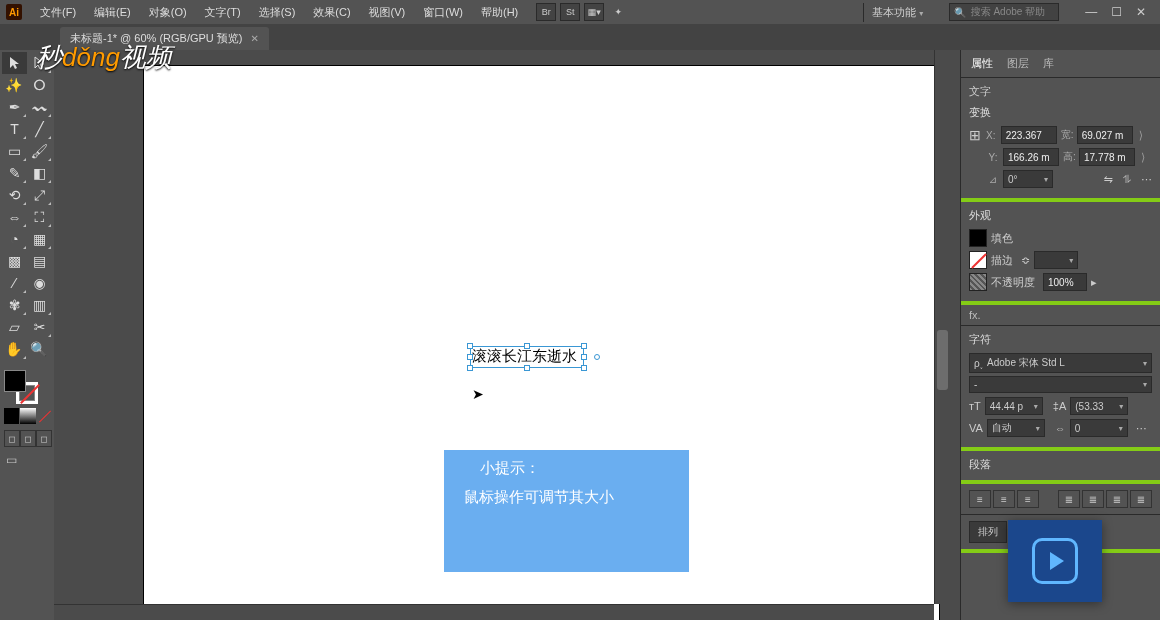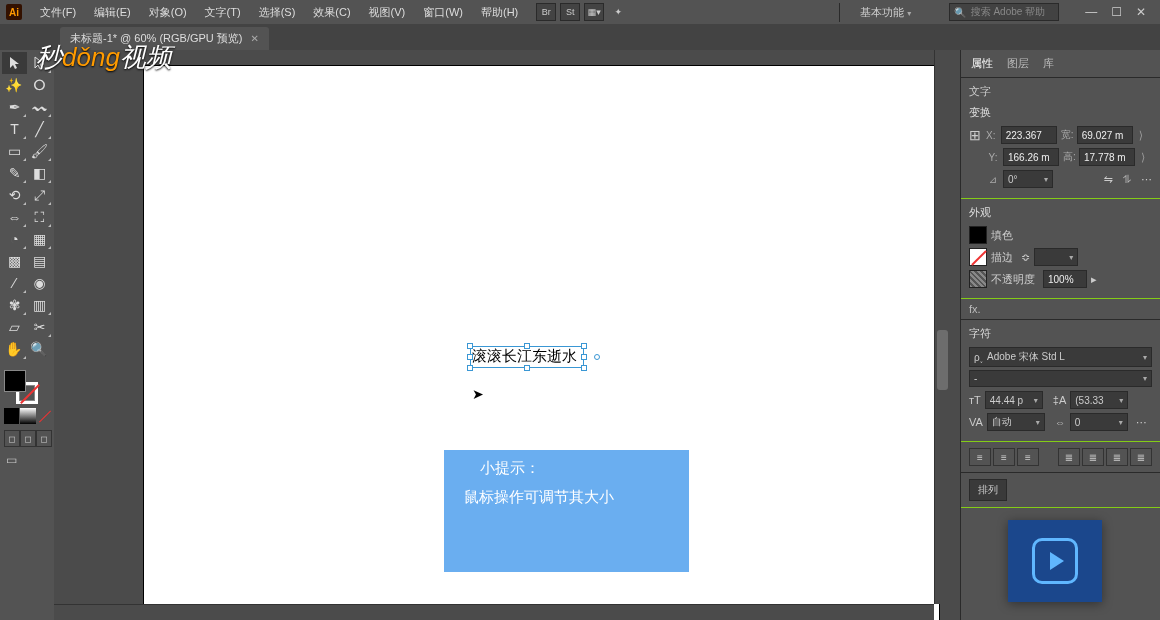--- a/index.html
+++ b/index.html
@@ -5,21 +5,21 @@
   * { margin: 0; padding: 0; box-sizing: border-box; font-family: "Microsoft YaHei", sans-serif; }
   body { background: #323232; width: 1160px; height: 620px; overflow: hidden; position: relative; }
 
   
   .menubar { height: 24px; background: #535353; display: flex; align-items: center; font-size: 11px; color: #ddd; padding: 0 6px; gap: 18px; }
   .menubar .ai-logo { width: 16px; height: 16px; background: #310; color: #ff9a00; display: flex; align-items: center; justify-content: center; font-weight: bold; font-size: 10px; border-radius: 2px;}
   .menubar .menu-item { cursor: default; }
   .menubar .spacer { flex: 1; }
   .menubar .icon-btn { width: 20px; height: 18px; background: #434343; border: 1px solid #2a2a2a; display:flex;align-items:center;justify-content:center;color:#ccc;font-size:9px;}
   .menubar .right-group { display:flex; gap:4px; align-items:center;text-align:right;}
-  .workspace-switch { color: #ccc; font-size:11px; padding: 2px 20px; border-left:1px solid #2a2a2a; }
+  .workspace-switch { color: #ccc; font-size:11px; padding: 2px 8px; border-left:1px solid #2a2a2a; }
   .search-box { width:110px; height:18px; background:#424242; border:1px solid #2a2a2a; display:flex; align-items:center; padding:0 4px; color:#888; font-size:10px; gap:4px;}
   .win-controls { display:flex; gap:14px; padding:0 8px; color:#ccc; font-size:12px;}
 
   
   .tabbar { height: 26px; background: #434343; display: flex; align-items: flex-end; padding-left: 60px; }
   .tab { background: #535353; color: #ddd; font-size: 11px; padding: 4px 10px; border-top-left-radius: 3px; border-top-right-radius: 3px; display:flex; align-items:center; gap:8px;}
   .tab .close { font-size: 10px; color: #aaa; }
 
   
   .main { display: flex; height: calc(620px - 50px); }
@@ -60,21 +60,21 @@
   .scrollbar-h{position:absolute;left:0;right:16px;bottom:0;height:16px;background:#4b4b4b;border-top:1px solid #333;}
 
   
   .mid-dock{width:10px;background:#4b4b4b;}
 
   
   .right-panel { width: 200px; background: #535353; color:#ccc; font-size:11px; display:flex; flex-direction:column; border-left:1px solid #2a2a2a;}
   .panel-tabs{display:flex;gap:14px;padding:6px 10px;border-bottom:1px solid #2a2a2a;}
   .panel-tabs .ptab{color:#bbb;}
   .panel-tabs .ptab.active{color:#fff;}
-  .section{padding:6px 8px;border-bottom:1px solid #84cc16;}
+  .section{padding:6px 8px;border-bottom:4px solid #84cc16;}
   .section-title{color:#ddd;font-size:11px;margin-bottom:6px;}
   .row{display:flex;align-items:center;gap:4px;margin-bottom:4px;}
   .label-sm{color:#aaa;font-size:10px;width:12px;text-align:center;}
   .input-box{background:#3a3a3a;border:1px solid #2a2a2a;color:#eee;padding:1px 4px;font-size:10px;height:18px;display:flex;align-items:center;min-width:56px;}
   .link-icon{color:#999;font-size:11px;padding:0 2px;}
   .swatch{width:18px;height:18px;border:1px solid #222;display:inline-block;}
   .sw-black{background:#000;} .sw-none{background:#fff;position:relative;}
   .sw-none::after{content:"";position:absolute;left:-1px;top:50%;width:20px;height:2px;background:#e33;transform:rotate(-45deg);}
   .sw-pattern{background:repeating-linear-gradient(45deg,#888,#888 2px,#555 2px,#555 4px);}
   .dropdown{background:#3a3a3a;border:1px solid #2a2a2a;height:18px;display:flex;align-items:center;padding:0 4px;flex:1;font-size:10px;justify-content:space-between;}
@@ -348,20 +348,23 @@
           </div>
         <span style="margin-left:6px;">⇔</span>
         <div class="dropdown" style="flex:0 0 58px;">
             <span>0</span>
             <span class="dd-arrow">▾</span>
           </div>
         <span style="margin-left:4px;">⋯</span>
       </div>
     </div>
 
+    <div class="section" style="padding-bottom:2px;">
+      <div class="section-title">段落</div>
+    </div>
     <div class="align-btns">
       <div class="align-btn">≡</div>
       <div class="align-btn">≡</div>
       <div class="align-btn">≡</div>
       <div style="flex:1"></div>
       <div class="align-btn">≣</div>
       <div class="align-btn">≣</div>
       <div class="align-btn">≣</div>
       <div class="align-btn">≣</div>
     </div>

